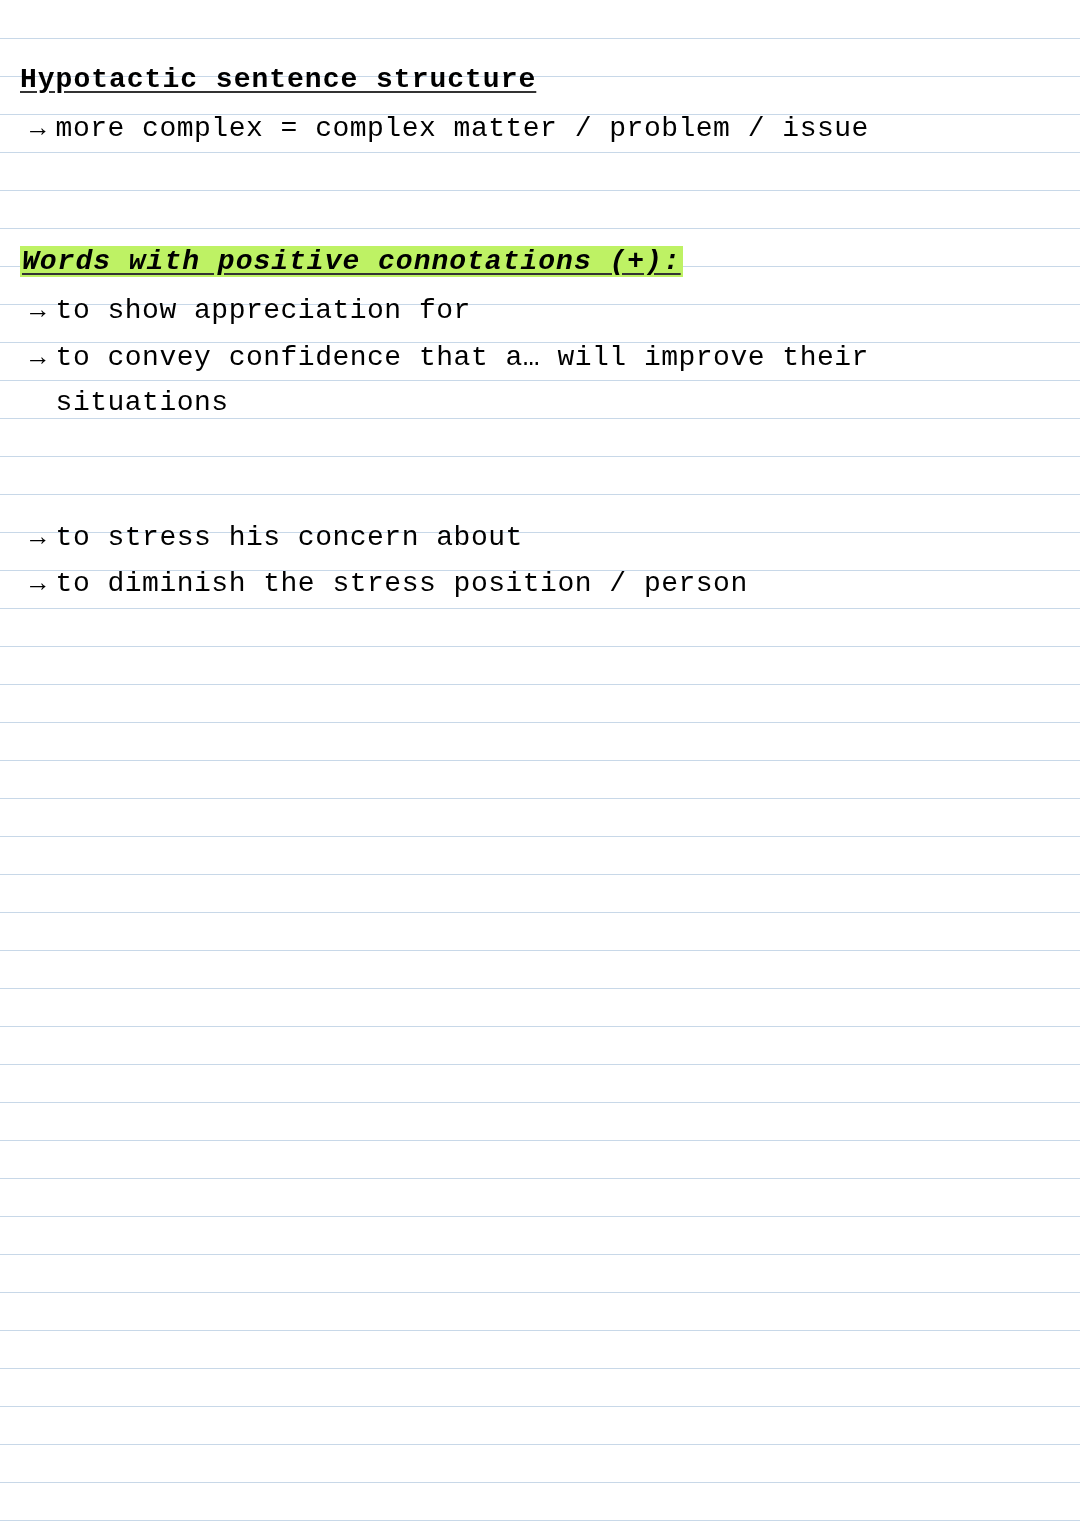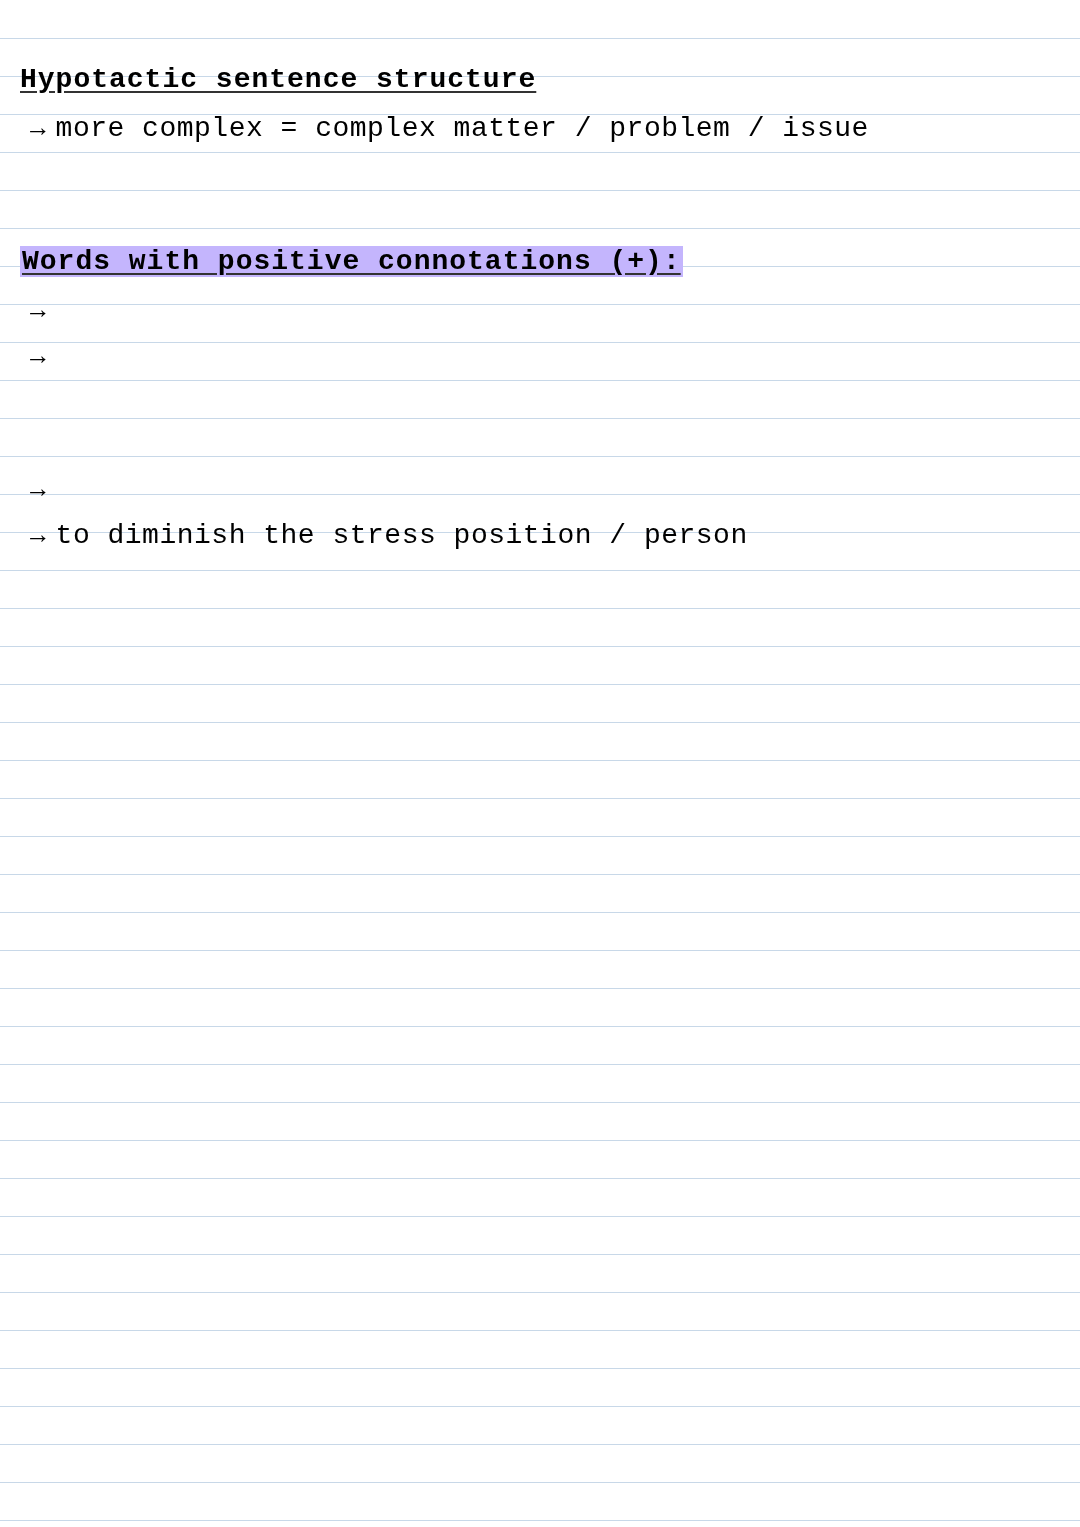--- a/index.html
+++ b/index.html
@@ -59,22 +59,23 @@
       font-family: 'Courier New', Courier, monospace;
       letter-spacing: 1px;
       line-height: 1.4;
       text-decoration: underline;
       text-decoration-color: #333;
       text-underline-offset: 4px;
       margin-bottom: 8px;
     }
 
     .highlight-yellow {
-      background-color: #c4b5fd;
+      background-color: #bef264;
       padding: 0 2px;
+      font-style: italic;
     }
 
     .bullet-line {
       font-size: 26px;
       font-family: 'Courier New', Courier, monospace;
       line-height: 1.6;
       display: flex;
       align-items: flex-start;
       margin-bottom: 2px;
       padding-left: 10px;
@@ -158,31 +159,34 @@
     </div>
 
     <div class="spacer"></div>
 
     <div class="section">
       <div class="section-title">
         <span class="highlight-yellow">Words  with positive connotations (+):</span>
       </div>
       <div class="bullet-line">
         <span class="arrow">→</span>
+        <span class="bullet-text">to  show appreciation for</span>
       </div>
       <div class="bullet-line">
         <span class="arrow">→</span>
+        <span class="bullet-text">to  convey confidence that a… will improve their situations</span>
       </div>
     </div>
 
     <div class="spacer"></div>
 
     <div class="section">
       <div class="bullet-line">
         <span class="arrow">→</span>
+        <span class="bullet-text">to  stress his concern about</span>
       </div>
       <div class="bullet-line">
         <span class="arrow">→</span>
         <span class="bullet-text">to  diminish  the  stress position / person</span>
       </div>
     </div>
 
   </div>
 </div>
 

